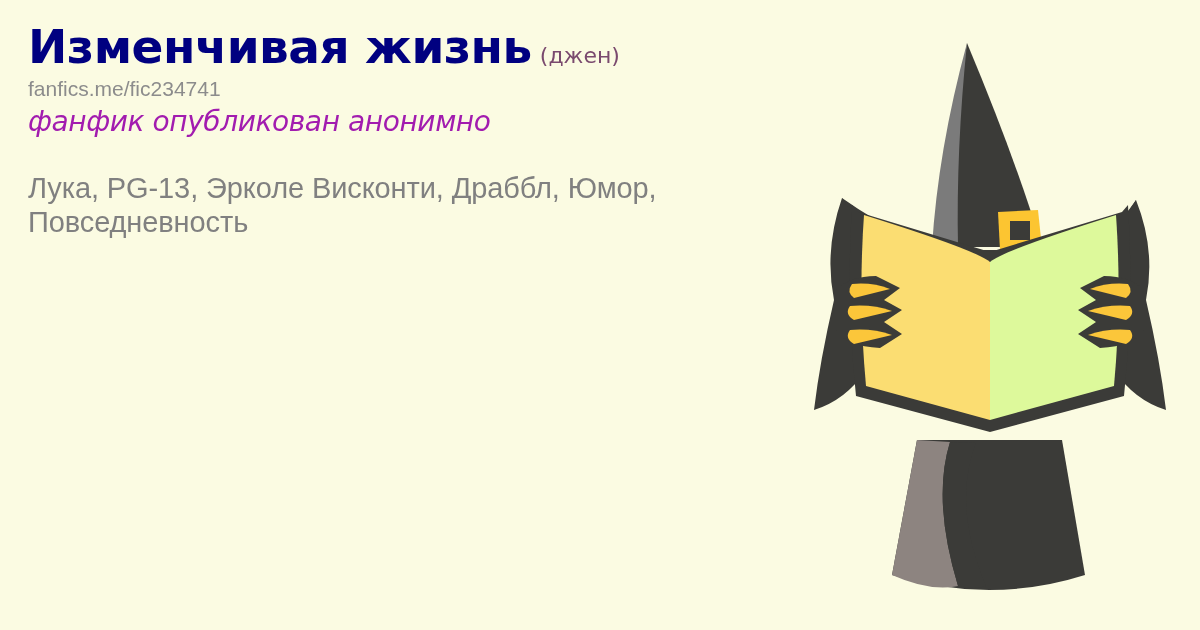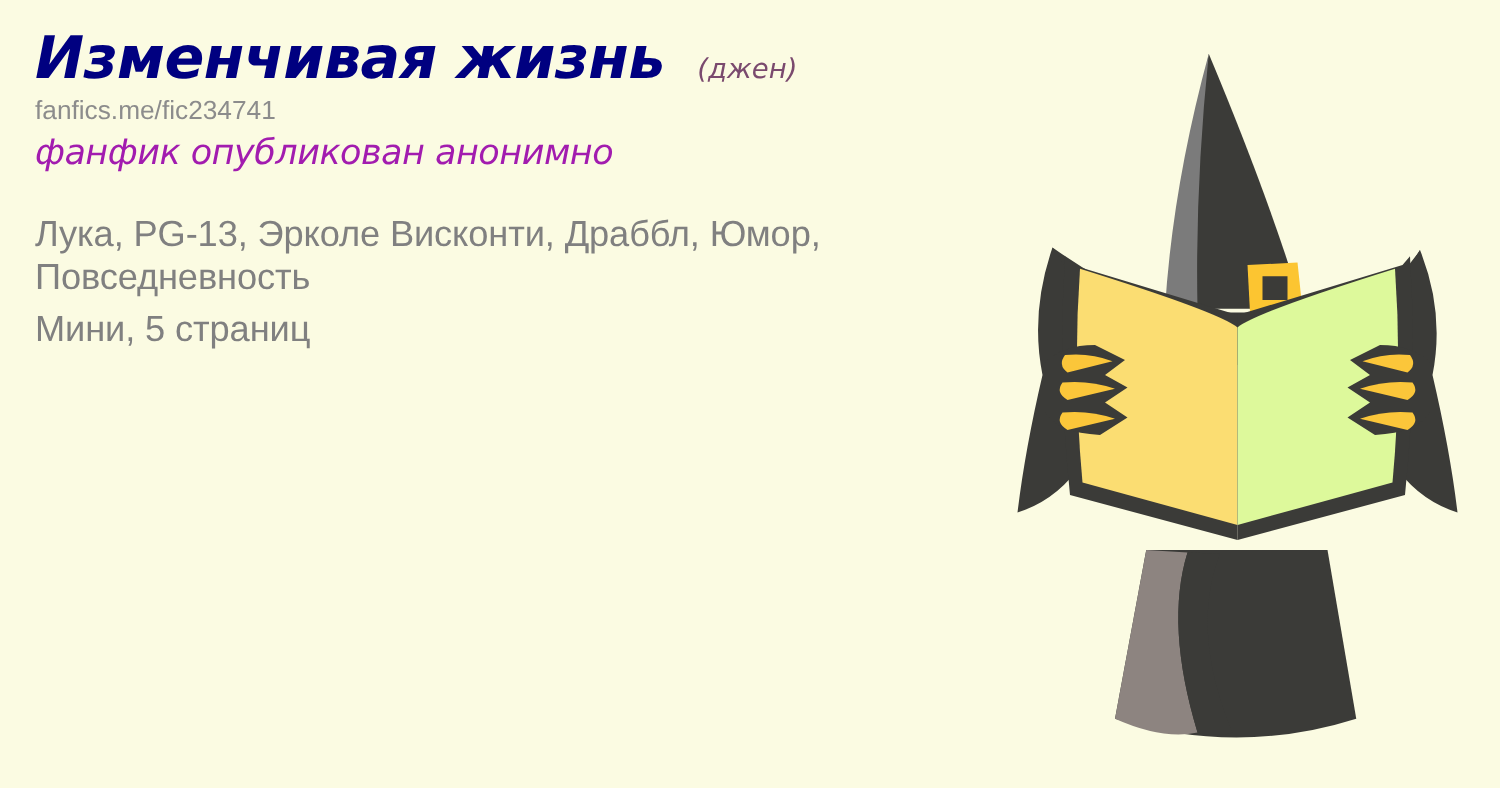--- a/index.html
+++ b/index.html
@@ -30,35 +30,34 @@
     width: 760px;
   }
 
   .title-row {
     display: flex;
     align-items: baseline;
     flex-wrap: nowrap;
     line-height: 1.0;
     margin: 0;
     white-space: nowrap;
-    font-style: italic;
   }
   .fic-title {
     font-family: "DejaVu Sans", sans-serif;
     font-weight: bold;
     font-size: 47px;
     letter-spacing: -0.5px;
     color: #000080;
     line-height: 1.05;
   }
   .fic-category {
     font-family: "DejaVu Sans", sans-serif;
     font-size: 22px;
     color: #7a4a6e;
-    margin-left: 26px;
+    margin-left: 8px;
     line-height: 1;
     text-align: right;
   }
 
   .fic-url {
     font-family: "Liberation Sans", sans-serif;
     font-size: 21px;
     color: #8c8c8c;
     margin-top: 6px;
     letter-spacing: 0px;
@@ -128,21 +127,20 @@
       <span class="fic-title">Изменчивая жизнь</span>
       <span class="fic-category">(джен)</span>
     </div>
 
     <div class="fic-url">fanfics.me/fic234741</div>
 
     <div class="fic-author">фанфик опубликован анонимно</div>
 
     <div class="meta-block">
       <div class="fic-tags">Лука, PG-13, Эрколе Висконти, Драббл, Юмор, Повседневность</div>
-      <div class="fic-size">Мини, 5 страниц</div>
     </div>
 
   </div>
 
   <div class="illustration">
     <svg viewBox="0 0 420 630" xmlns="http://www.w3.org/2000/svg">
 
       <path d="M137 440 L112 575 Q210 605 305 575 L282 440 Z" fill="#3b3b38"></path>
       <path d="M137 440 L112 575 Q150 592 178 586 Q152 500 170 442 Z" fill="#8d8480"></path>
       <path d="M170 442 Q152 500 178 586 Q196 590 206 586 Q172 505 196 443 Z" fill="#3b3b38"></path>

